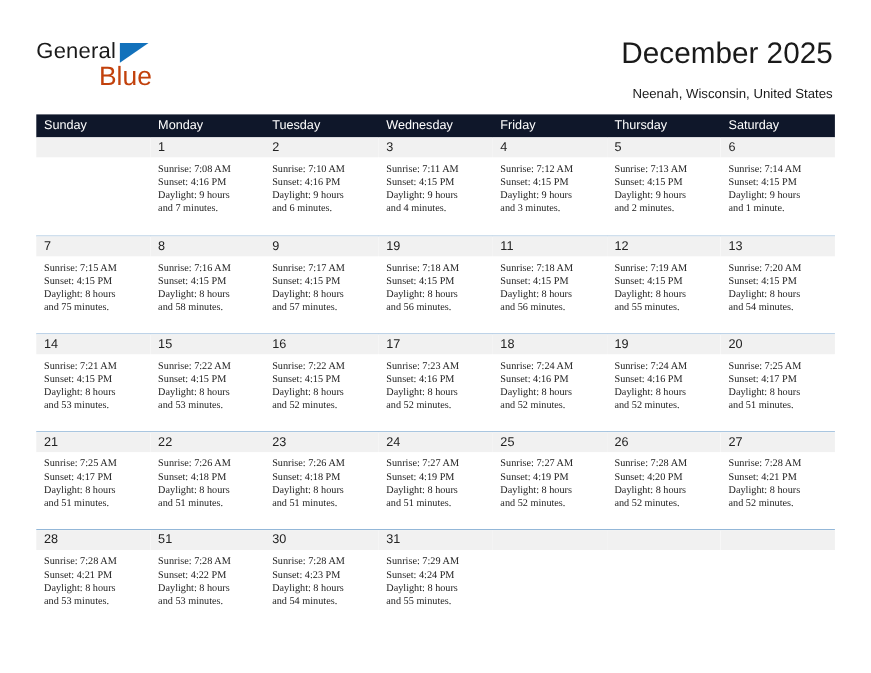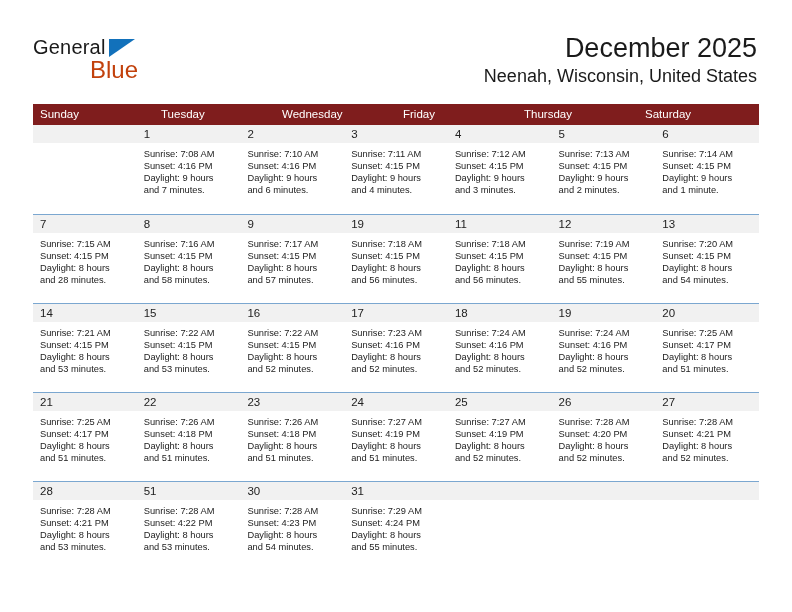--- a/index.html
+++ b/index.html
@@ -66,37 +66,37 @@
     position: absolute;
     right: 35px;
     top: 33px;
     font-size: 27px;
     color: #1a1a1a;
     white-space: nowrap;
   }
   .subtitle {
     position: absolute;
     right: 35px;
-    top: 66px;
-    font-size: 18px;
+    top: 78px;
+    font-size: 12px;
     color: #1a1a1a;
     text-align: right;
     white-space: nowrap;
   }
 
   
   .calendar {
     position: absolute;
     left: 33px;
     top: 104px;
     width: 726px;
   }
   .weekday-row {
     display: flex;
-    background: #7f1d1d;
+    background: #0f172a;
     height: 21px;
   }
   .weekday {
     flex: 1 1 0;
     color: #ffffff;
     font-size: 11.5px;
     line-height: 21px;
     padding-left: 7px;
     box-sizing: border-box;
     white-space: nowrap;
@@ -131,20 +131,21 @@
     color: #222222;
     line-height: 18px;
     padding-left: 7px;
     display: block;
   }
   .day-info {
     padding: 5px 6px 0 7px;
     font-size: 9.3px;
     line-height: 12.1px;
     color: #222222;
+    font-family: Liberation Serif, serif;
   }
   .day-info div {
     white-space: nowrap;
   }
 </style>
 </head>
 <body>
 
 <div class="page">
 
@@ -157,20 +158,21 @@
     </div>
 
     <div class="title">December 2025</div>
     <div class="subtitle">Neenah, Wisconsin, United States</div>
   </div>
 
   <div class="calendar">
 
     <div class="weekday-row">
       <div class="weekday">Sunday</div>
+      <div class="weekday">Monday</div>
       <div class="weekday">Tuesday</div>
       <div class="weekday">Wednesday</div>
       <div class="weekday">Friday</div>
       <div class="weekday">Thursday</div>
       <div class="weekday">Saturday</div>
     </div>
 
     <div class="week first">
       <div class="day empty">
         <div class="day-num-band">
@@ -253,21 +255,21 @@
 
     <div class="week">
       <div class="day">
         <div class="day-num-band">
             <span class="day-num">7</span>
           </div>
         <div class="day-info">
           <div>Sunrise: 7:15 AM</div>
           <div>Sunset: 4:15 PM</div>
           <div>Daylight: 8 hours</div>
-          <div>and 28 minutes.</div>
+          <div>and 75 minutes.</div>
         </div>
       </div>
       <div class="day">
         <div class="day-num-band">
             <span class="day-num">8</span>
           </div>
         <div class="day-info">
           <div>Sunrise: 7:16 AM</div>
           <div>Sunset: 4:15 PM</div>
           <div>Daylight: 8 hours</div>

